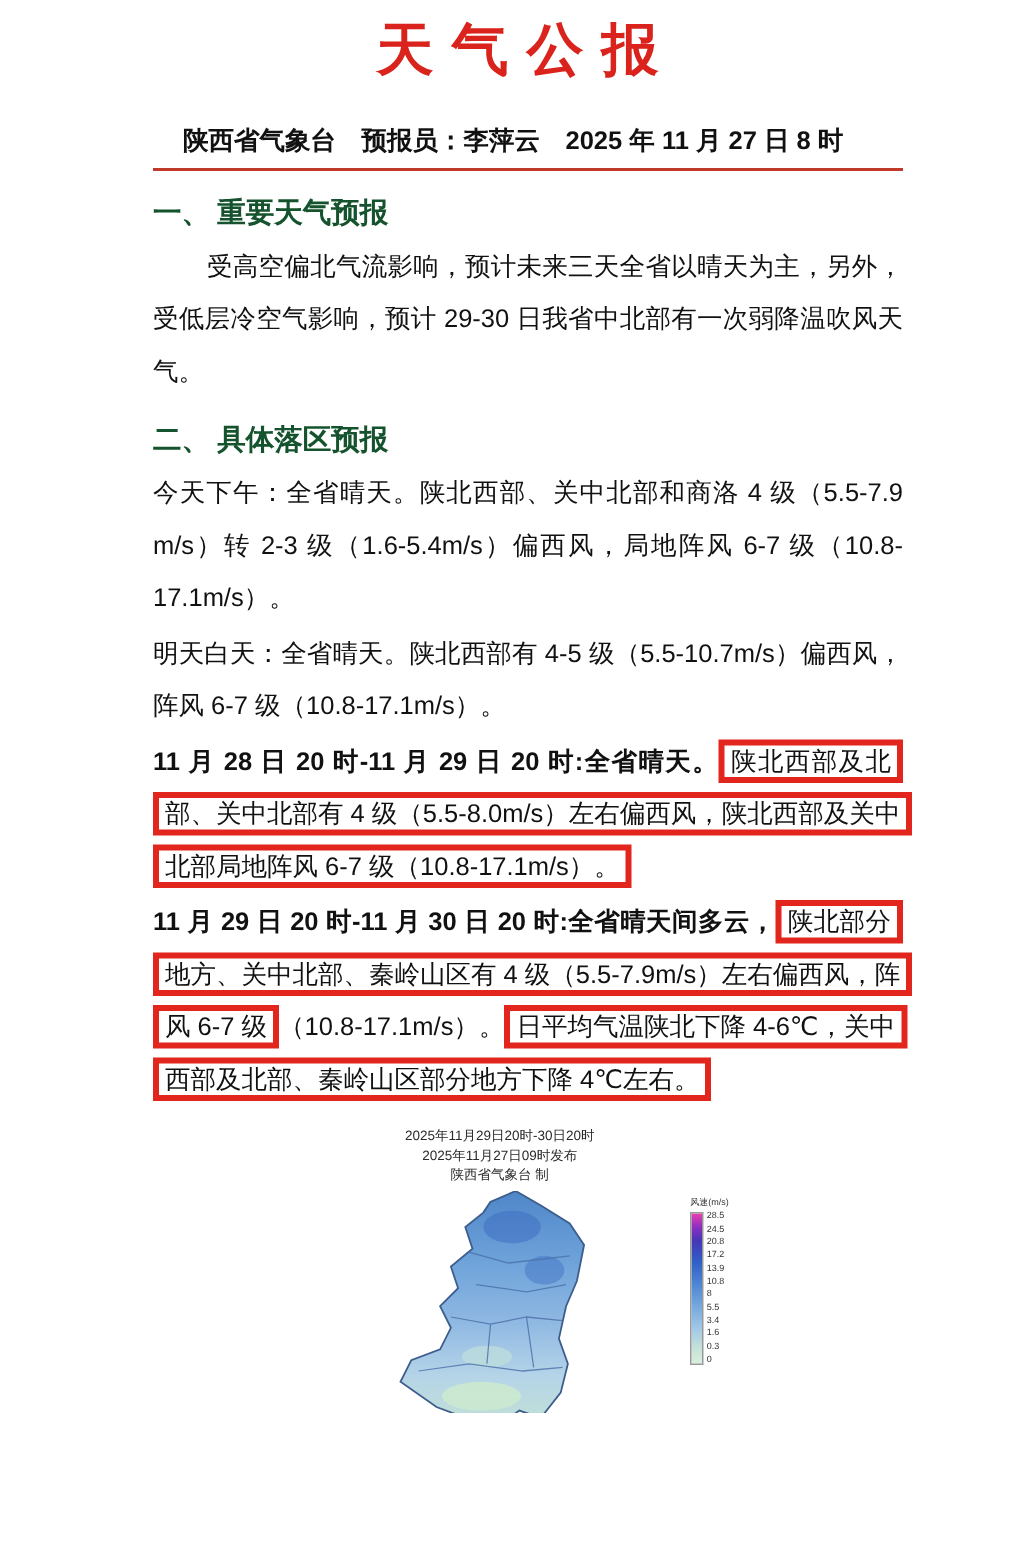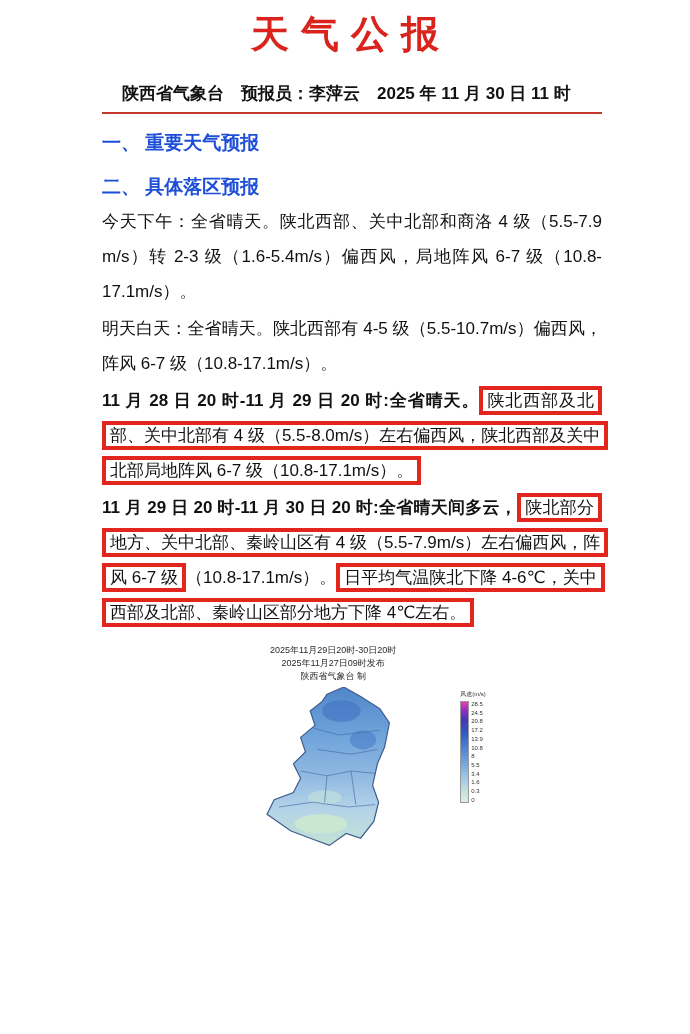--- a/index.html
+++ b/index.html
@@ -16,21 +16,21 @@
   }
   .header-line{
     margin:24px 88px 0 102px;
     border-bottom:2px solid #c0392b;
     padding:0 0 7px 20px;
     font-size:17px;font-weight:700;color:#111;
     white-space:nowrap;
   }
   .content{padding:0 88px 0 102px;}
   .sec-heading{
-    margin-top:14px;font-size:19px;font-weight:700;color:#1d4ed8;line-height:30px;
+    margin-top:14px;font-size:19px;font-weight:700;color:#14532d;line-height:30px;font-family:Liberation Serif, serif;
   }
   .para{
     font-size:17px;line-height:35px;text-align:justify;margin:2px 0 0 0;color:#111;
   }
   .para.indent{text-indent:36px;}
   .bold-lead{font-weight:700;}
   .redbox{
     border:4px solid #e2251d;
     padding:1px 4px;
     -webkit-box-decoration-break:clone;
@@ -57,25 +57,26 @@
   .legend-vals{display:flex;flex-direction:column;justify-content:space-between;height:102px;}
   .legend-vals span{font-size:6px;line-height:6px;color:#333;}
 </style>
 </head>
 <body>
 
 <div class="page">
 
   <div class="doc-title">天气公报</div>
 
-  <div class="header-line">陕西省气象台　预报员：李萍云　2025 年 11 月 30 日 11 时</div>
+  <div class="header-line">陕西省气象台　预报员：李萍云　2025 年 11 月 27 日 8 时</div>
 
   <div class="content">
 
     <div class="sec-heading">一、 重要天气预报</div>
+    <div class="para indent">受高空偏北气流影响，预计未来三天全省以晴天为主，另外，受低层冷空气影响，预计 29-30 日我省中北部有一次弱降温吹风天气。</div>
 
     <div class="sec-heading">二、 具体落区预报</div>
 
     <div class="para">今天下午：全省晴天。陕北西部、关中北部和商洛 4 级（5.5-7.9 m/s）转 2-3 级（1.6-5.4m/s）偏西风，局地阵风 6-7 级（10.8-17.1m/s）。</div>
     <div class="para">明天白天：全省晴天。陕北西部有 4-5 级（5.5-10.7m/s）偏西风，阵风 6-7 级（10.8-17.1m/s）。</div>
 
     <div class="para"><span class="bold-lead">11 月 28 日 20 时-11 月 29 日 20 时:全省晴天。</span><span class="redbox">陕北西部及北部、关中北部有 4 级（5.5-8.0m/s）左右偏西风，陕北西部及关中北部局地阵风 6-7 级（10.8-17.1m/s）。</span></div>
 
     <div class="para"><span class="bold-lead">11 月 29 日 20 时-11 月 30 日 20 时:全省晴天间多云，</span><span class="redbox">陕北部分地方、关中北部、秦岭山区有 4 级（5.5-7.9m/s）左右偏西风，阵风 6-7 级</span><span>（10.8-17.1m/s）。</span><span class="redbox">日平均气温陕北下降 4-6℃，关中西部及北部、秦岭山区部分地方下降 4℃左右。</span></div>
 

